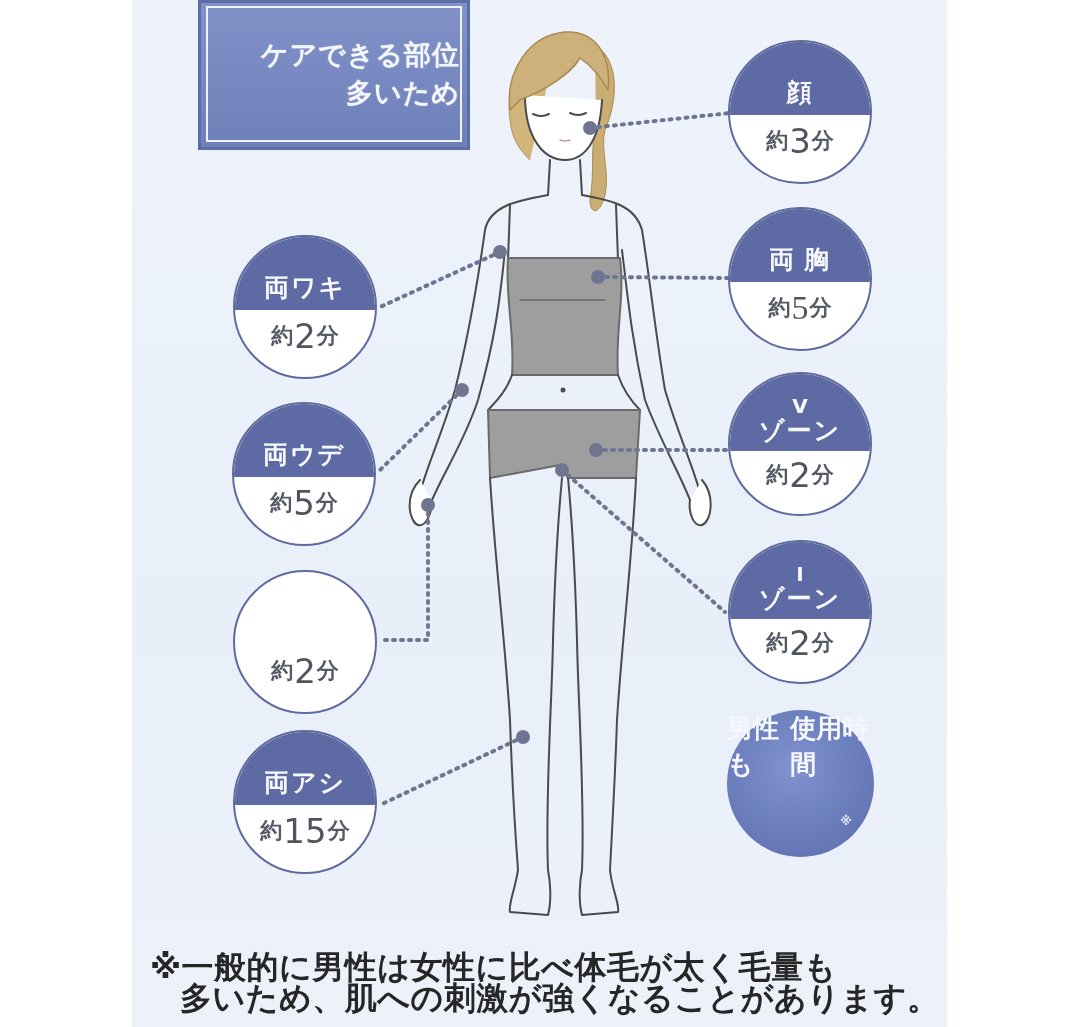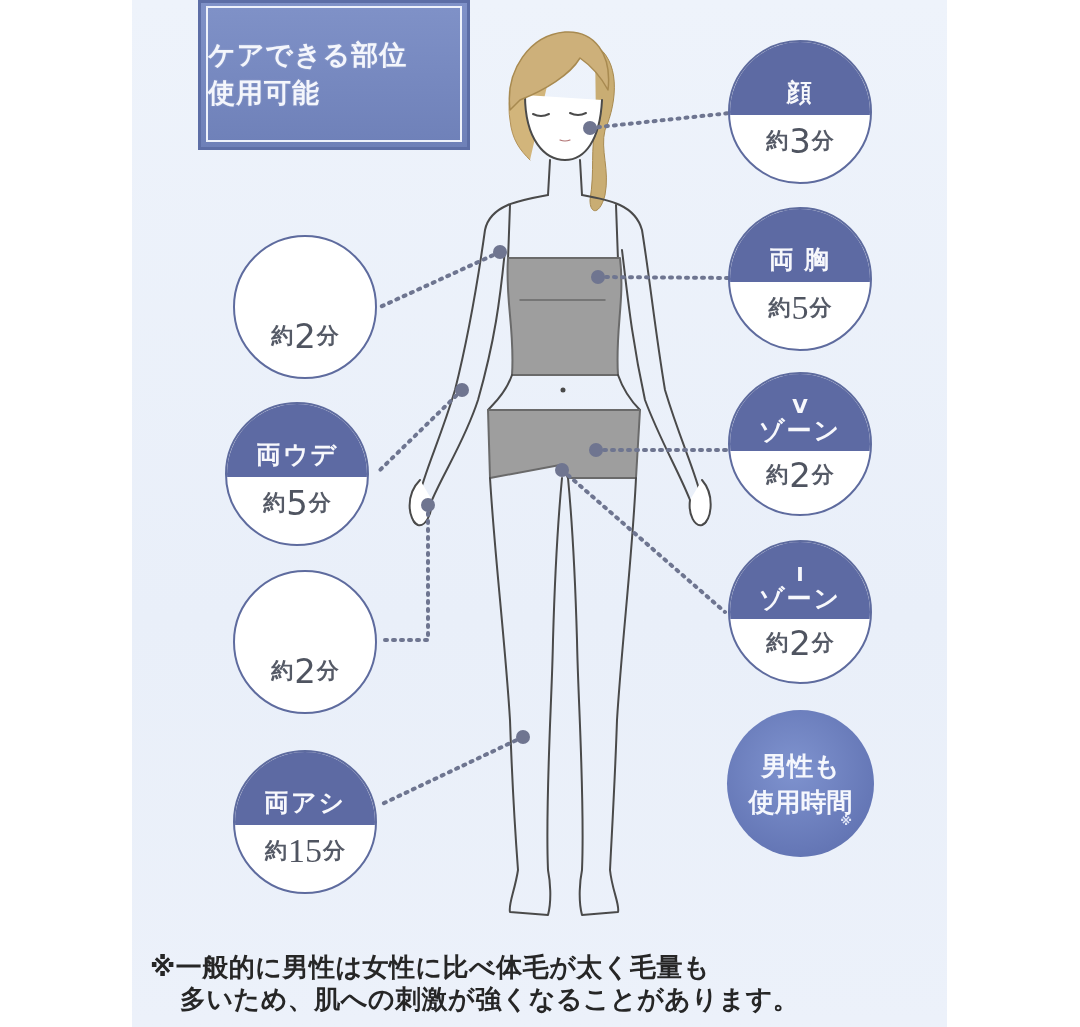--- a/index.html
+++ b/index.html
@@ -14,21 +14,21 @@
     }
     .title-box {
       position: absolute; left: 198px; top: 0; width: 272px; height: 150px;
       background: linear-gradient(180deg, #8092c8 0%, #6e80b8 100%);
       box-shadow: 0 0 0 3px #5d6ea6 inset;
       box-sizing: border-box;
     }
     .title-inner {
       position: absolute; left: 8px; top: 6px; right: 8px; bottom: 8px;
       border: 2px solid #eef2fb; box-sizing: border-box;
-      display: flex; flex-direction: column; align-items: flex-start; justify-content: center;
+      display: flex; flex-direction: column; align-items: flex-end; justify-content: center;
       color: #f4f6fc; font-weight: bold; font-size: 27px; line-height: 38px; letter-spacing: 1px;
       text-shadow: 0 0 2px rgba(255,255,255,0.3);
     }
     .badge {
       position: absolute; width: 144px; height: 144px; border-radius: 50%;
       border: 2.5px solid #5e6b9e; box-sizing: border-box; overflow: hidden;
       background: #ffffff;
     }
     .badge .top {
       position: absolute; left: 0; top: 0; right: 0; height: 52%;
@@ -42,40 +42,40 @@
       position: absolute; left: 0; right: 0; top: 52%; bottom: 0;
       display: flex; align-items: center; justify-content: center; padding-bottom: 14px;
       color: #555a66; font-size: 22px; font-weight: bold; box-sizing: border-box;
     }
     .badge .bottom .num { font-size: 34px; font-weight: normal; margin: 0 1px; color: #4f5460; }
     .badge.tall .top { height: 55%; padding-bottom: 6px; }
     .badge.tall .bottom { top: 55%; padding-bottom: 16px; }
     .male-badge {
       position: absolute; left: 727px; top: 710px; width: 147px; height: 147px; border-radius: 50%;
       background: radial-gradient(circle at 45% 40%, #7f93cf 0%, #6577b6 70%, #5a6aa6 100%);
-      display: flex; flex-direction: column; align-items: center; justify-content: center;
+      display: flex; align-items: flex-start; justify-content: center;
       color: #f5f7fd; font-weight: bold; font-size: 26px; line-height: 36px;
     }
     .male-badge .mark { position: absolute; right: 22px; bottom: 18px; font-size: 12px; color: #dfe5f6; }
     svg.figure { position: absolute; left: 0; top: 0; }
     .footnote {
       position: absolute; left: 150px; top: 950px; width: 800px;
-      color: #262626; font-size: 26px; line-height: 34px; font-weight: bold; letter-spacing: 0.5px;
+      color: #262626; font-size: 32px; line-height: 34px; font-weight: bold; letter-spacing: 0.5px;
     }
     .footnote .l2 { padding-left: 30px; display: block; font-family: Liberation Mono, monospace; }
   </style>
 </head>
 <body>
 
 <div class="panel"></div>
 
 <div class="title-box">
   <div class="title-inner">
     <div>ケアできる部位</div>
-    <div>使用可能</div>
+    <div>多いため</div>
   </div>
 </div>
 
 <svg class="figure" width="1080" height="1027" viewBox="0 0 1080 1027">
   <g fill="none" stroke="#4a4a4a" stroke-width="2" stroke-linecap="round" stroke-linejoin="round">
 
     <path d="M553 60 C 520 55, 505 90, 510 120 C 512 140, 520 150, 530 160" fill="#d2b57b" stroke="#b39258" stroke-width="1"></path>
     <path d="M595 45 C 620 60, 618 100, 605 130 C 600 150, 610 170, 605 195 C 600 215, 590 215, 590 200 C 595 170, 590 150, 596 125" fill="#c9ad73" stroke="#a88a50" stroke-width="1"></path>
 
     <path d="M525 95 C 525 140, 545 160, 565 160 C 585 160, 600 140, 602 100" fill="#ffffff"></path>
@@ -173,47 +173,50 @@
     <span>ゾーン</span>
   </div>
   <div class="bottom">
     <span>約</span>
       <span class="num">2</span>
       <span>分</span>
   </div>
 </div>
 
 <div class="badge" style="left:233px; top:235px;">
-  <div class="bottom">
-    <span>約</span>
-      <span class="num">2</span>
-      <span>分</span>
-  </div>
-</div>
-
-<div class="badge" style="left:225px; top:402px;">
+  <div class="top">
+    <span>両ワキ</span>
+  </div>
+  <div class="bottom">
+    <span>約</span>
+      <span class="num">2</span>
+      <span>分</span>
+  </div>
+</div>
+
+<div class="badge" style="left:232px; top:402px;">
   <div class="top">
     <span>両ウデ</span>
   </div>
   <div class="bottom">
     <span>約</span>
       <span class="num">5</span>
       <span>分</span>
   </div>
 </div>
 
 <div class="badge" style="left:233px; top:570px;">
   <div class="bottom">
     <span>約</span>
       <span class="num">2</span>
       <span>分</span>
   </div>
 </div>
 
-<div class="badge" style="left:233px; top:750px;font-family:Liberation Serif, serif;">
+<div class="badge" style="left:233px; top:730px;">
   <div class="top">
     <span>両アシ</span>
   </div>
   <div class="bottom">
     <span>約</span>
       <span class="num">15</span>
       <span>分</span>
   </div>
 </div>
 

